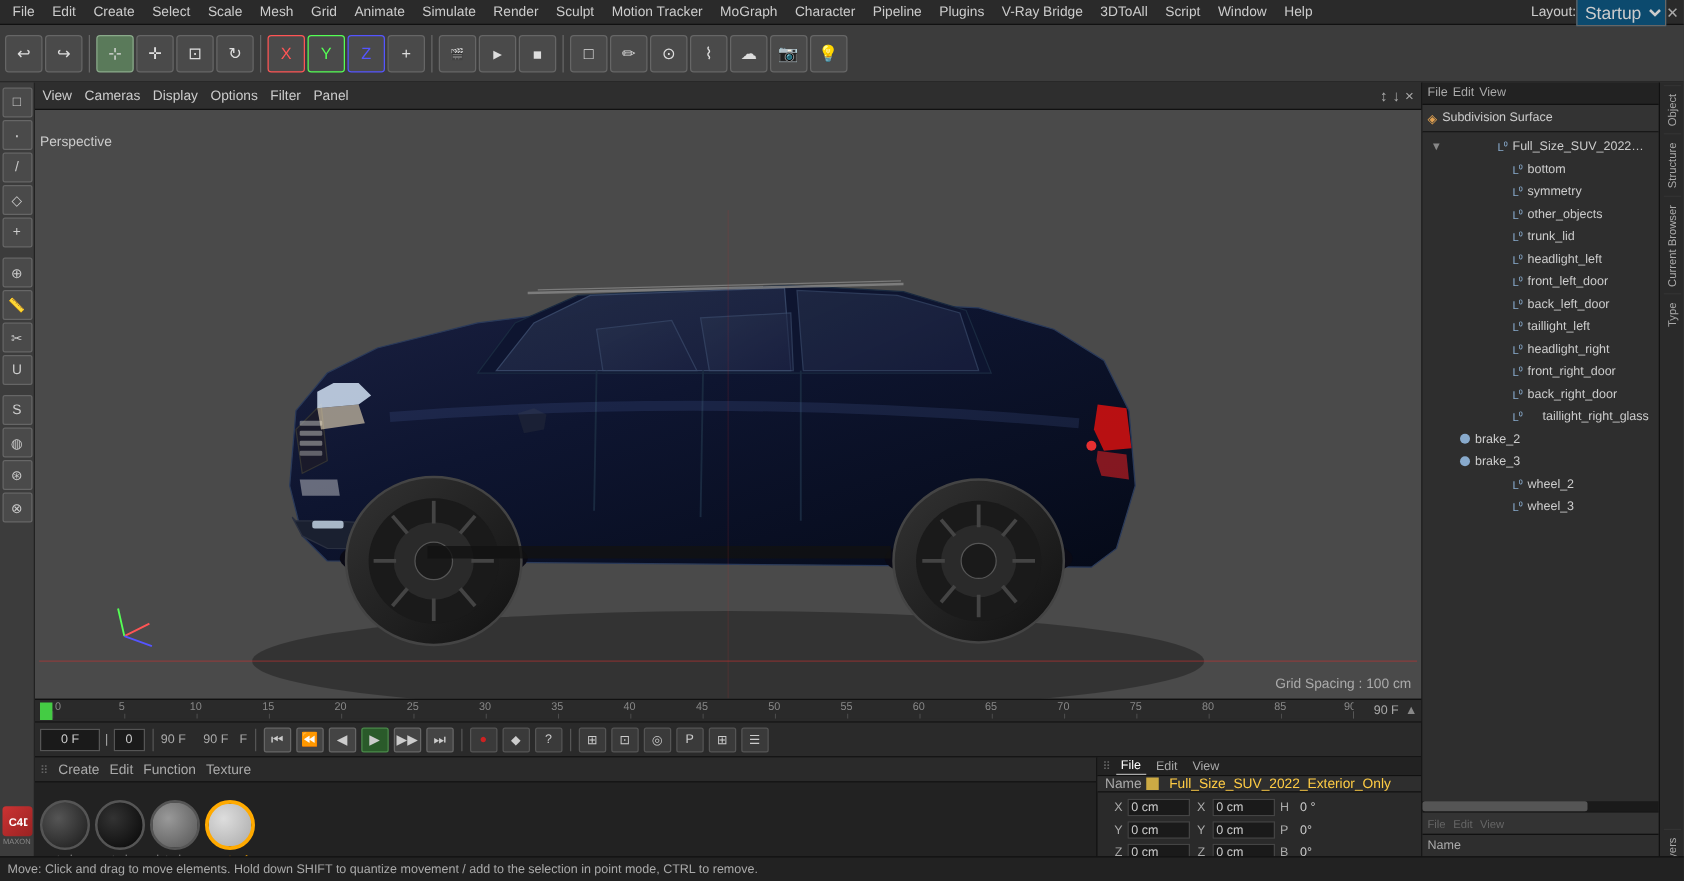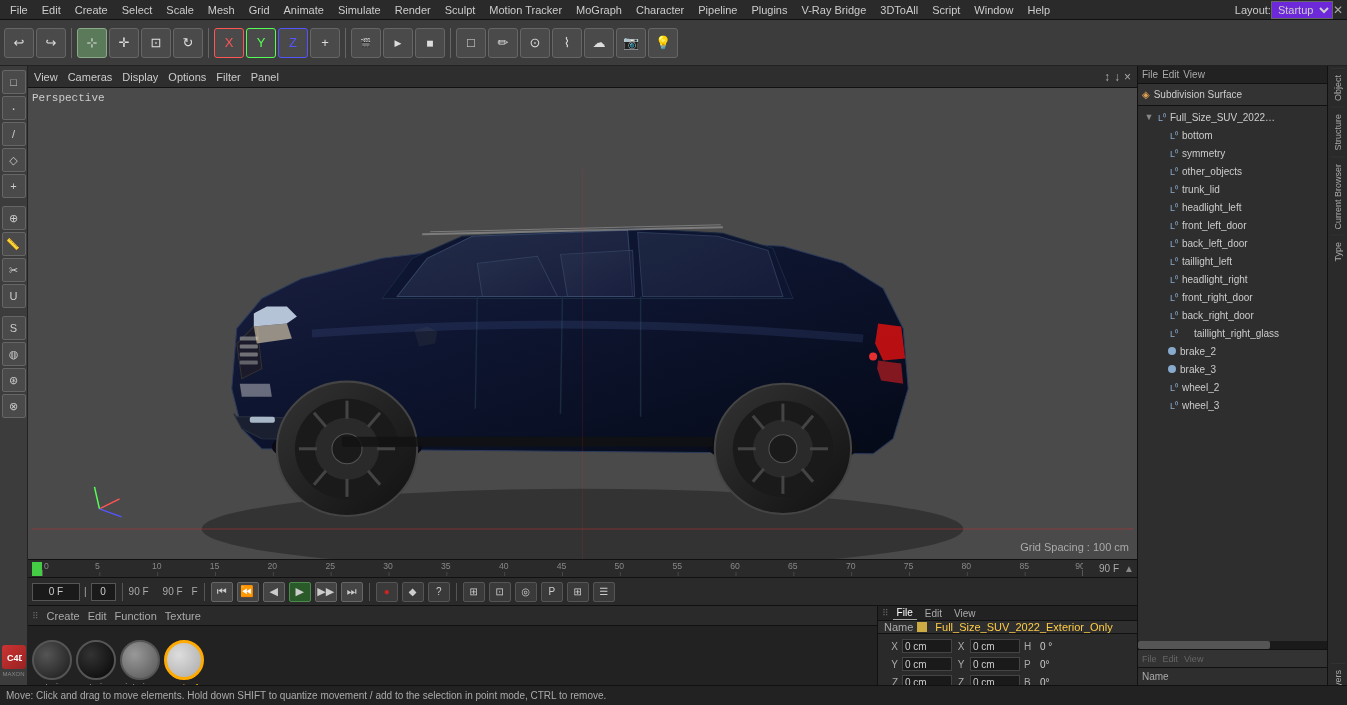--- a/index.html
+++ b/index.html
@@ -33,24 +33,24 @@
     }
     #layout-area {
       margin-left: auto;
       display: flex;
       align-items: center;
       gap: 0;
       font-size: 11px;
       color: #ccc;
     }
     #layout-select {
-      background: #6d28d9;
+      background: #0c4a6e;
       color: #ccc;
       border: 1px solid #666;
-      font-size: 11px;
+      font-size: 14px;
       padding: 1px 2px;
     }
 
     
     #toolbar {
       height: 46px;
       background: #3c3c3c;
       display: flex;
       align-items: center;
       padding: 0 4px;
@@ -131,25 +131,24 @@
       font-size: 12px;
     }
     #viewport {
       flex: 1;
       background: #4a4a4a;
       position: relative;
       overflow: hidden;
     }
     #viewport-label {
       position: absolute;
-      top: 4px;
+      top: 20px;
       left: 4px;
       font-size: 11px;
       color: #ccc;
-      font-family: Liberation Mono, monospace;
     }
     #grid-spacing {
       position: absolute;
       bottom: 6px;
       right: 8px;
       font-size: 11px;
       color: #aaa;
     }
 
     
@@ -196,20 +195,21 @@
       gap: 2px;
     }
     .tree-icon {
       width: 12px;
       height: 12px;
       display: flex;
       align-items: center;
       justify-content: center;
       font-size: 9px;
       color: #88aacc;
+      margin-left: 40px;
     }
     .tree-expand {
       width: 10px;
       height: 10px;
       display: flex;
       align-items: center;
       justify-content: center;
       font-size: 9px;
       color: #888;
     }

